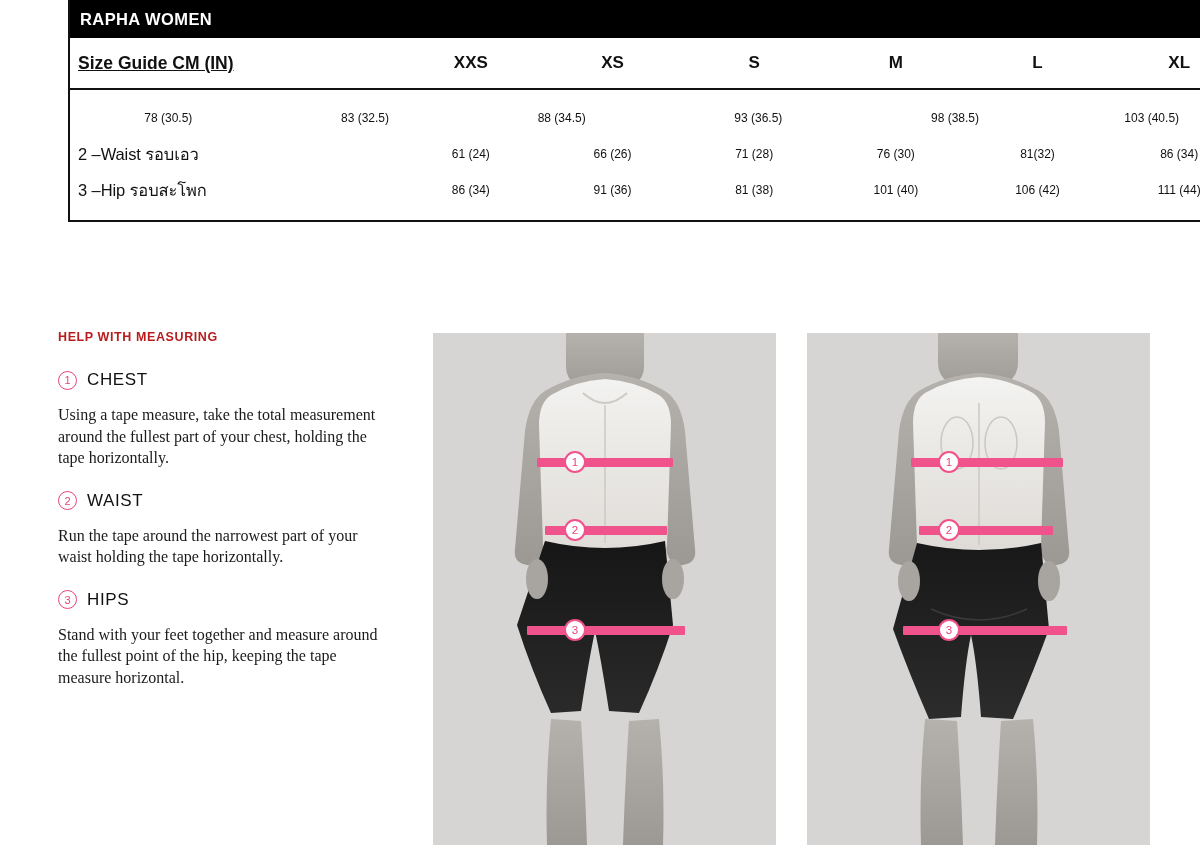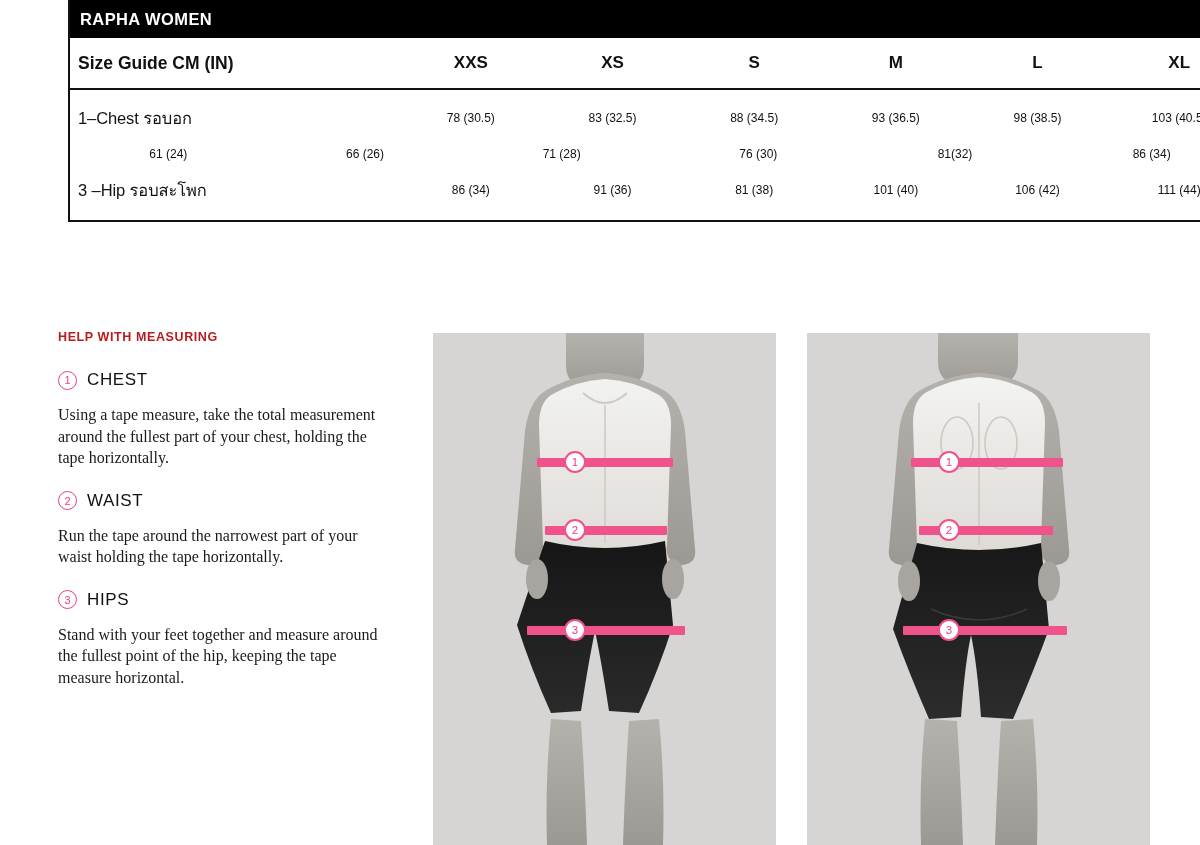--- a/index.html
+++ b/index.html
@@ -60,20 +60,21 @@
   }
   .head-row {
     height: 52px;
     border-bottom: 2px solid #111111;
     font-size: 17px;
     font-weight: 600;
   }
   .head-row .col-label {
     font-size: 17.5px;
     font-weight: 600;
+    text-decoration: underline;
   }
   .head-row .col-size {
     font-size: 17px;
     font-weight: 700;
   }
   .body-rows {
     padding-top: 10px;
     padding-bottom: 12px;
   }
   .data-row {
@@ -188,30 +189,30 @@
     <div class="col-size">XS</div>
     <div class="col-size">S</div>
     <div class="col-size">M</div>
     <div class="col-size">L</div>
     <div class="col-size">XL</div>
   </div>
 
   <div class="body-rows">
 
     <div class="size-row data-row">
-      <div class="col-label">1–Chest รอบอก</div>
       <div class="col-size">78 (30.5)</div>
       <div class="col-size">83 (32.5)</div>
       <div class="col-size">88 (34.5)</div>
       <div class="col-size">93 (36.5)</div>
       <div class="col-size">98 (38.5)</div>
       <div class="col-size">103 (40.5)</div>
     </div>
 
     <div class="size-row data-row">
+      <div class="col-label">2 –Waist รอบเอว</div>
       <div class="col-size">61 (24)</div>
       <div class="col-size">66 (26)</div>
       <div class="col-size">71 (28)</div>
       <div class="col-size">76 (30)</div>
       <div class="col-size">81(32)</div>
       <div class="col-size">86 (34)</div>
     </div>
 
     <div class="size-row data-row">
       <div class="col-label">3 –Hip รอบสะโพก</div>

